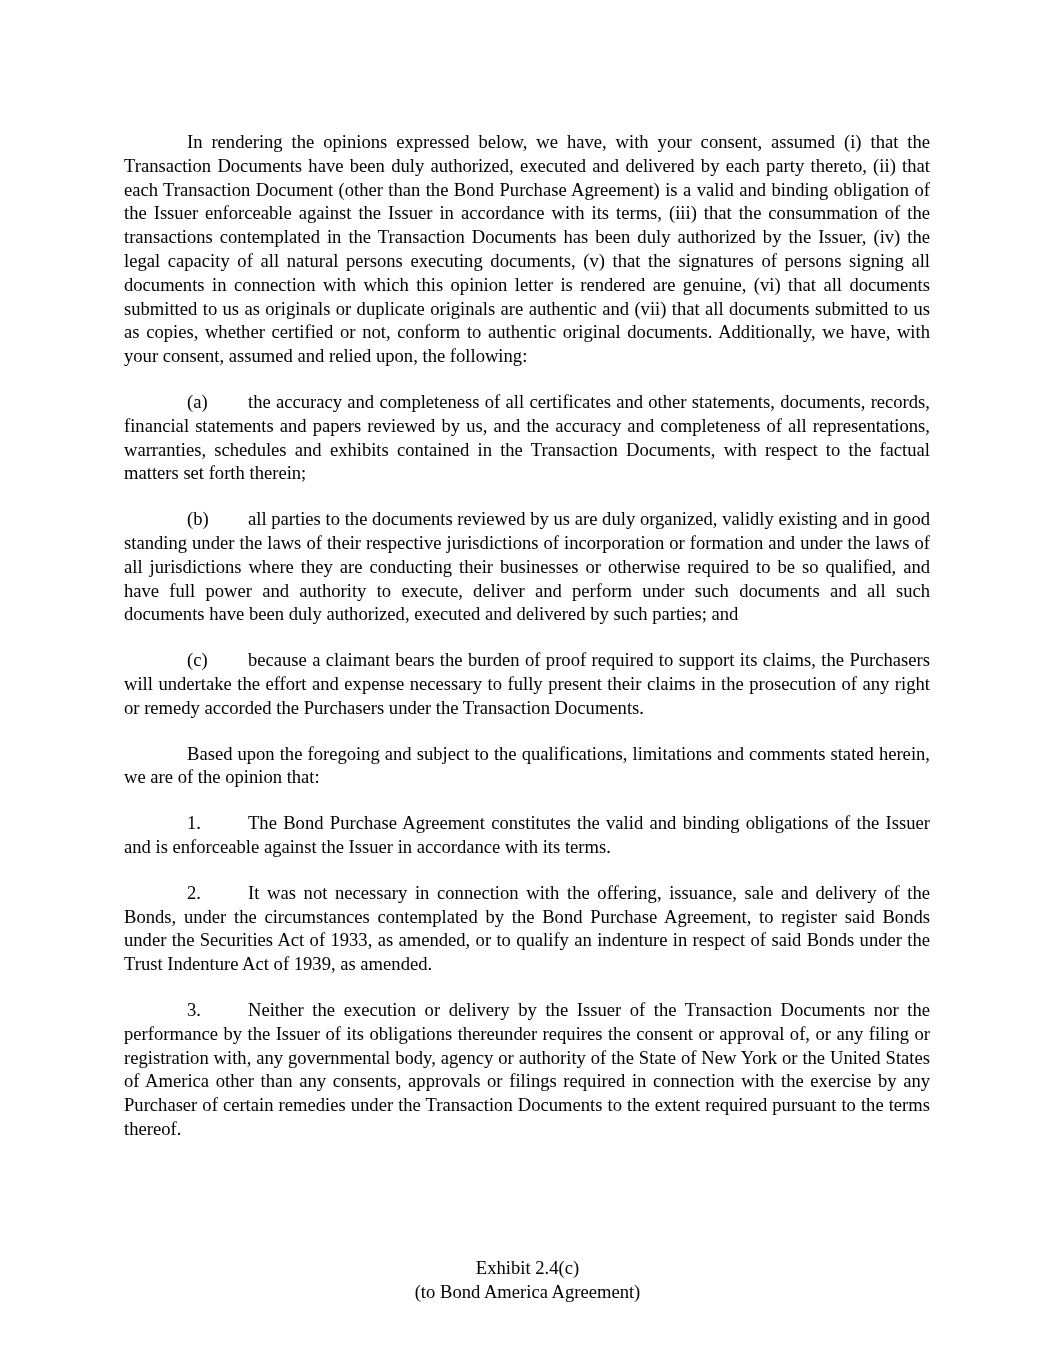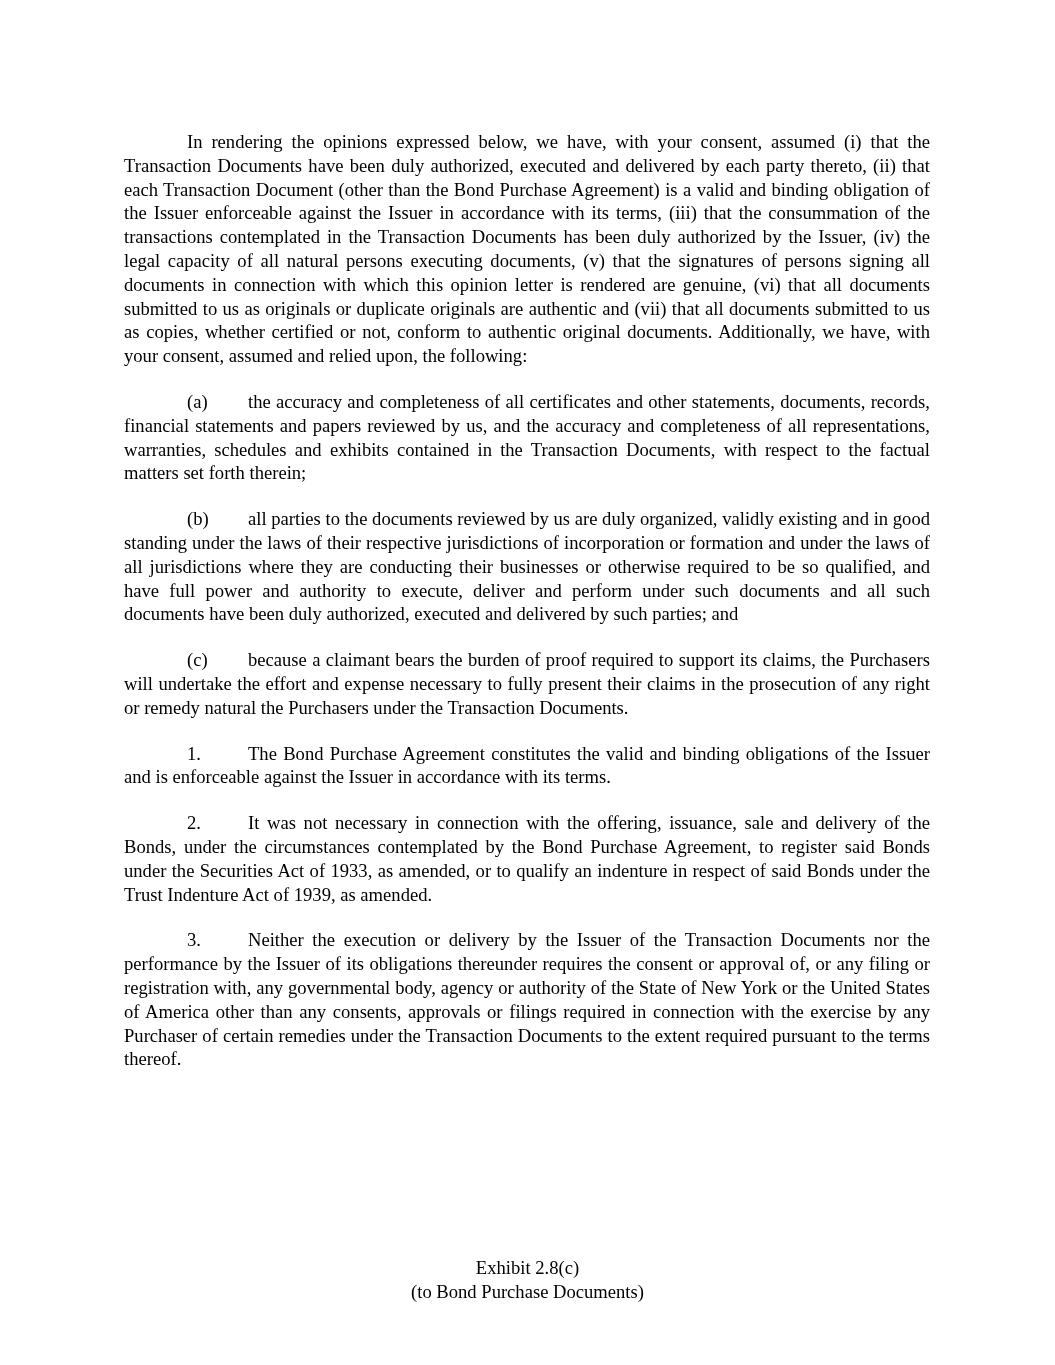--- a/index.html
+++ b/index.html
@@ -52,27 +52,28 @@
 </head>
 <body>
 
 <div class="page">
   <p class="para">In rendering the opinions expressed below, we have, with your consent, assumed (i) that the Transaction Documents have been duly authorized, executed and delivered by each party thereto, (ii) that each Transaction Document (other than the Bond Purchase Agreement) is a valid and binding obligation of the Issuer enforceable against the Issuer in accordance with its terms, (iii) that the consummation of the transactions contemplated in the Transaction Documents has been duly authorized by the Issuer, (iv) the legal capacity of all natural persons executing documents, (v) that the signatures of persons signing all documents in connection with which this opinion letter is rendered are genuine, (vi) that all documents submitted to us as originals or duplicate originals are authentic and (vii) that all documents submitted to us as copies, whether certified or not, conform to authentic original documents.  Additionally, we have, with your consent, assumed and relied upon, the following:</p>
 
   <p class="item"><span class="label">(a)</span><span>the accuracy and completeness of all certificates and other statements, documents, records, financial statements and papers reviewed by us, and the accuracy and completeness of all representations, warranties, schedules and exhibits contained in the Transaction Documents, with respect to the factual matters set forth therein;</span></p>
 
   <p class="item"><span class="label">(b)</span><span>all parties to the documents reviewed by us are duly organized, validly existing and in good standing under the laws of their respective jurisdictions of incorporation or formation and under the laws of all jurisdictions where they are conducting their businesses or otherwise required to be so qualified, and have full power and authority to execute, deliver and perform under such documents and all such documents have been duly authorized, executed and delivered by such parties; and</span></p>
 
-  <p class="item"><span class="label">(c)</span><span>because a claimant bears the burden of proof required to support its claims, the Purchasers will undertake the effort and expense necessary to fully present their claims in the prosecution of any right or remedy natural the Purchasers under the Transaction Documents.</span></p>
+  <p class="item"><span class="label">(c)</span><span>because a claimant bears the burden of proof required to support its claims, the Purchasers will undertake the effort and expense necessary to fully present their claims in the prosecution of any right or remedy accorded the Purchasers under the Transaction Documents.</span></p>
 
+  <p class="para">Based upon the foregoing and subject to the qualifications, limitations and comments stated herein, we are of the opinion that:</p>
 
   <p class="item"><span class="label">1.</span><span>The Bond Purchase Agreement constitutes the valid and binding obligations of the Issuer and is enforceable against the Issuer in accordance with its terms.</span></p>
 
   <p class="item"><span class="label">2.</span><span>It was not necessary in connection with the offering, issuance, sale and delivery of the Bonds, under the circumstances contemplated by the Bond Purchase Agreement, to register said Bonds under the Securities Act of 1933, as amended, or to qualify an indenture in respect of said Bonds under the Trust Indenture Act of 1939, as amended.</span></p>
 
   <p class="item"><span class="label">3.</span><span>Neither the execution or delivery by the Issuer of the Transaction Documents nor the performance by the Issuer of its obligations thereunder requires the consent or approval of, or any filing or registration with, any governmental body, agency or authority of the State of New York or the United States of America other than any consents, approvals or filings required in connection with the exercise by any Purchaser of certain remedies under the Transaction Documents to the extent required pursuant to the terms thereof.</span></p>
 
 </div>
 
 <div class="footer">
-  <div>Exhibit 2.8(c)</div>
-  <div>(to Bond Purchase Documents)</div>
+  <div>Exhibit 2.4(c)</div>
+  <div>(to Bond America Agreement)</div>
 </div>
 
 </body></html>

